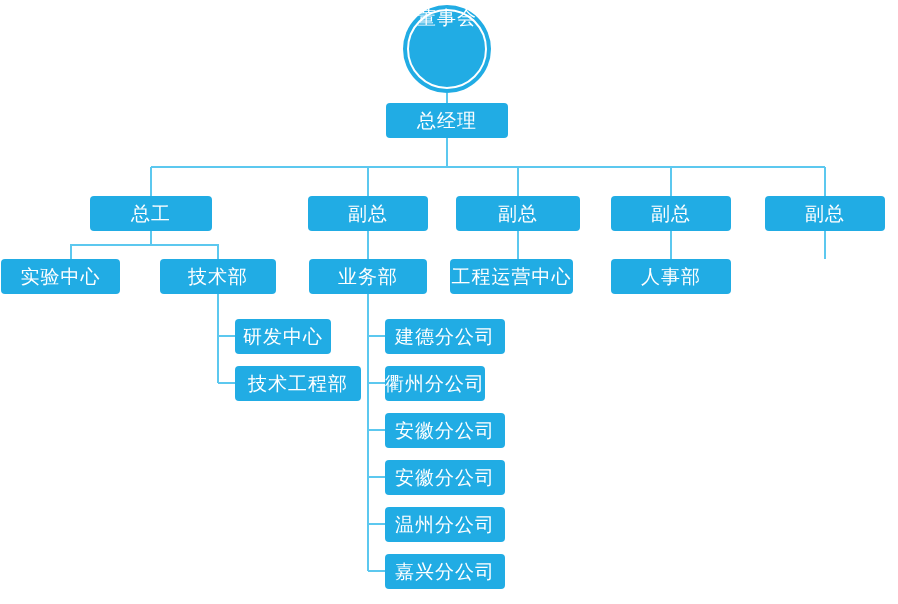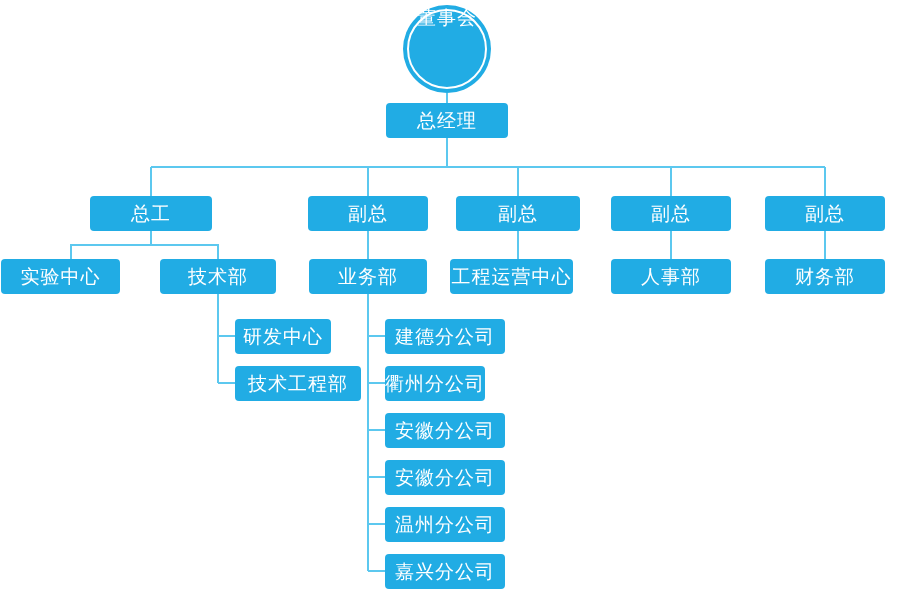--- a/index.html
+++ b/index.html
@@ -105,21 +105,20 @@
   <div class="node" style="left:308px;top:196px;width:120px;height:35px">副总</div>
   <div class="node" style="left:456px;top:196px;width:124px;height:35px">副总</div>
   <div class="node" style="left:611px;top:196px;width:120px;height:35px">副总</div>
   <div class="node" style="left:765px;top:196px;width:120px;height:35px">副总</div>
 
   <div class="node" style="left:1px;top:259px;width:119px;height:35px">实验中心</div>
   <div class="node" style="left:160px;top:259px;width:116px;height:35px">技术部</div>
   <div class="node" style="left:309px;top:259px;width:118px;height:35px">业务部</div>
   <div class="node" style="left:450px;top:259px;width:123px;height:35px">工程运营中心</div>
   <div class="node" style="left:611px;top:259px;width:120px;height:35px">人事部</div>
-  <div class="node" style="left:765px;top:259px;width:120px;height:35px">财务部</div>
 
   <div class="node" style="left:235px;top:319px;width:96px;height:35px">研发中心</div>
   <div class="node" style="left:235px;top:366px;width:126px;height:35px">技术工程部</div>
 
   <div class="node" style="left:385px;top:319px;width:120px;height:35px">建德分公司</div>
   <div class="node" style="left:385px;top:366px;width:100px;height:35px">衢州分公司</div>
   <div class="node" style="left:385px;top:413px;width:120px;height:35px">安徽分公司</div>
   <div class="node" style="left:385px;top:460px;width:120px;height:35px">安徽分公司</div>
   <div class="node" style="left:385px;top:507px;width:120px;height:35px">温州分公司</div>
   <div class="node" style="left:385px;top:554px;width:120px;height:35px">嘉兴分公司</div>

